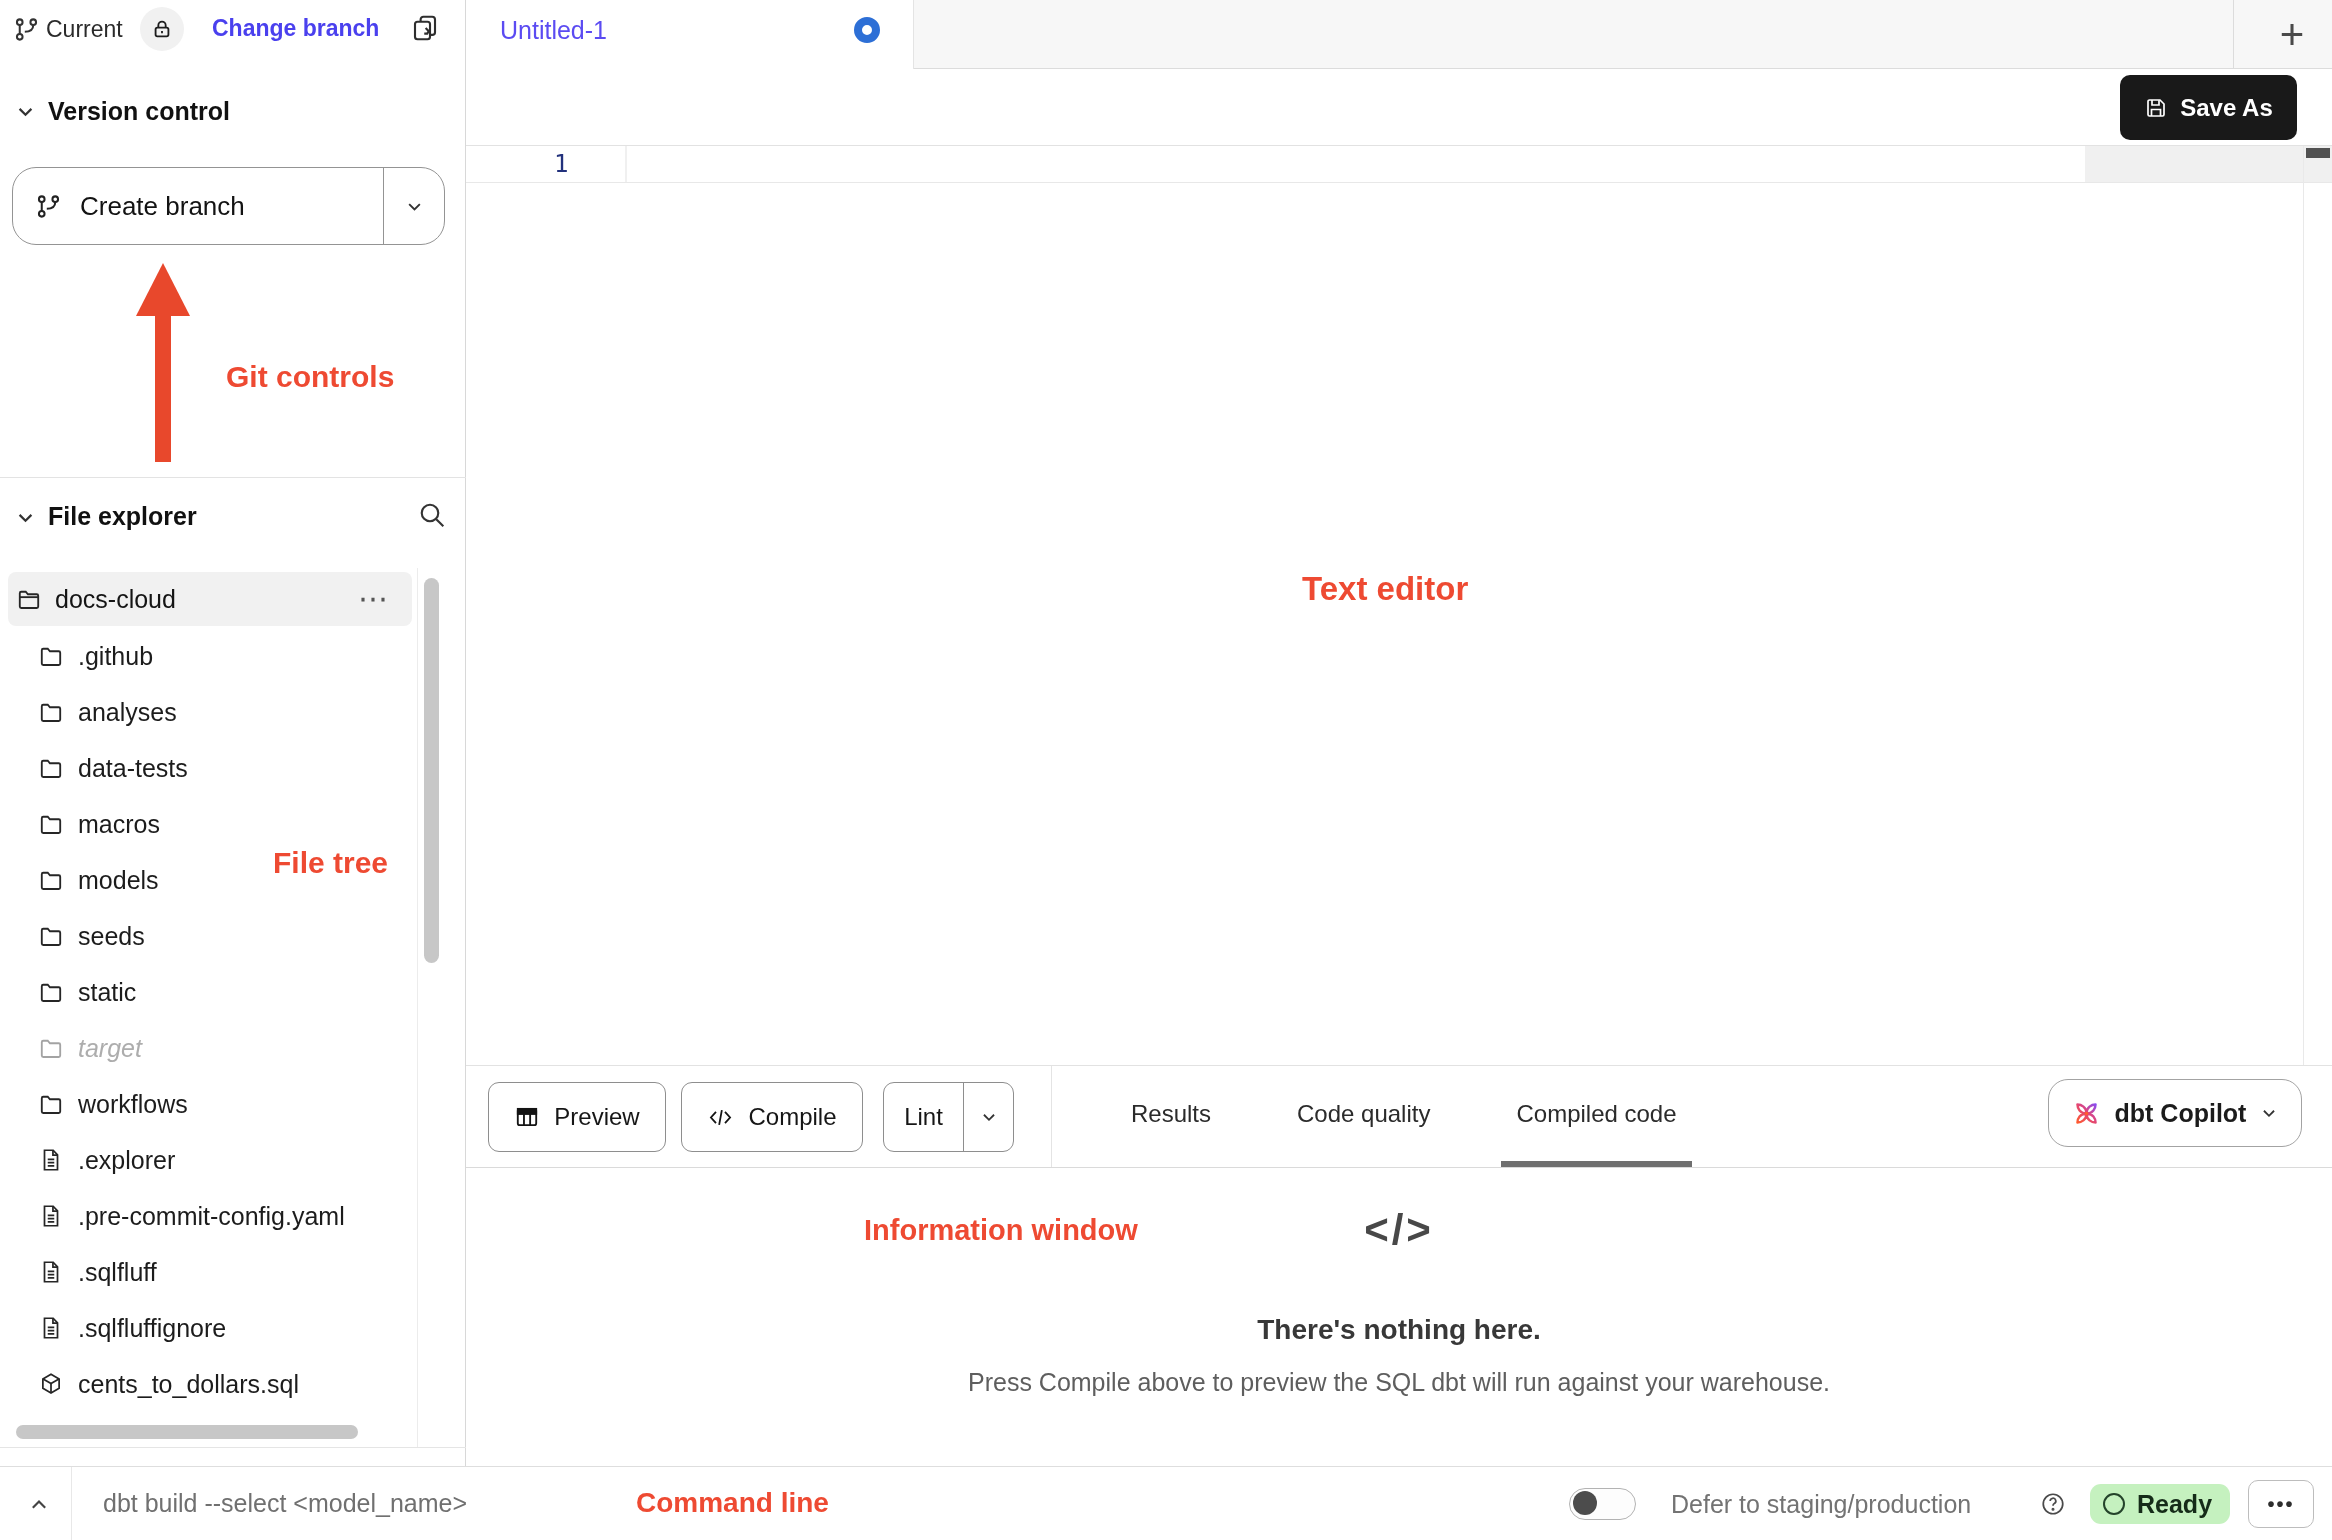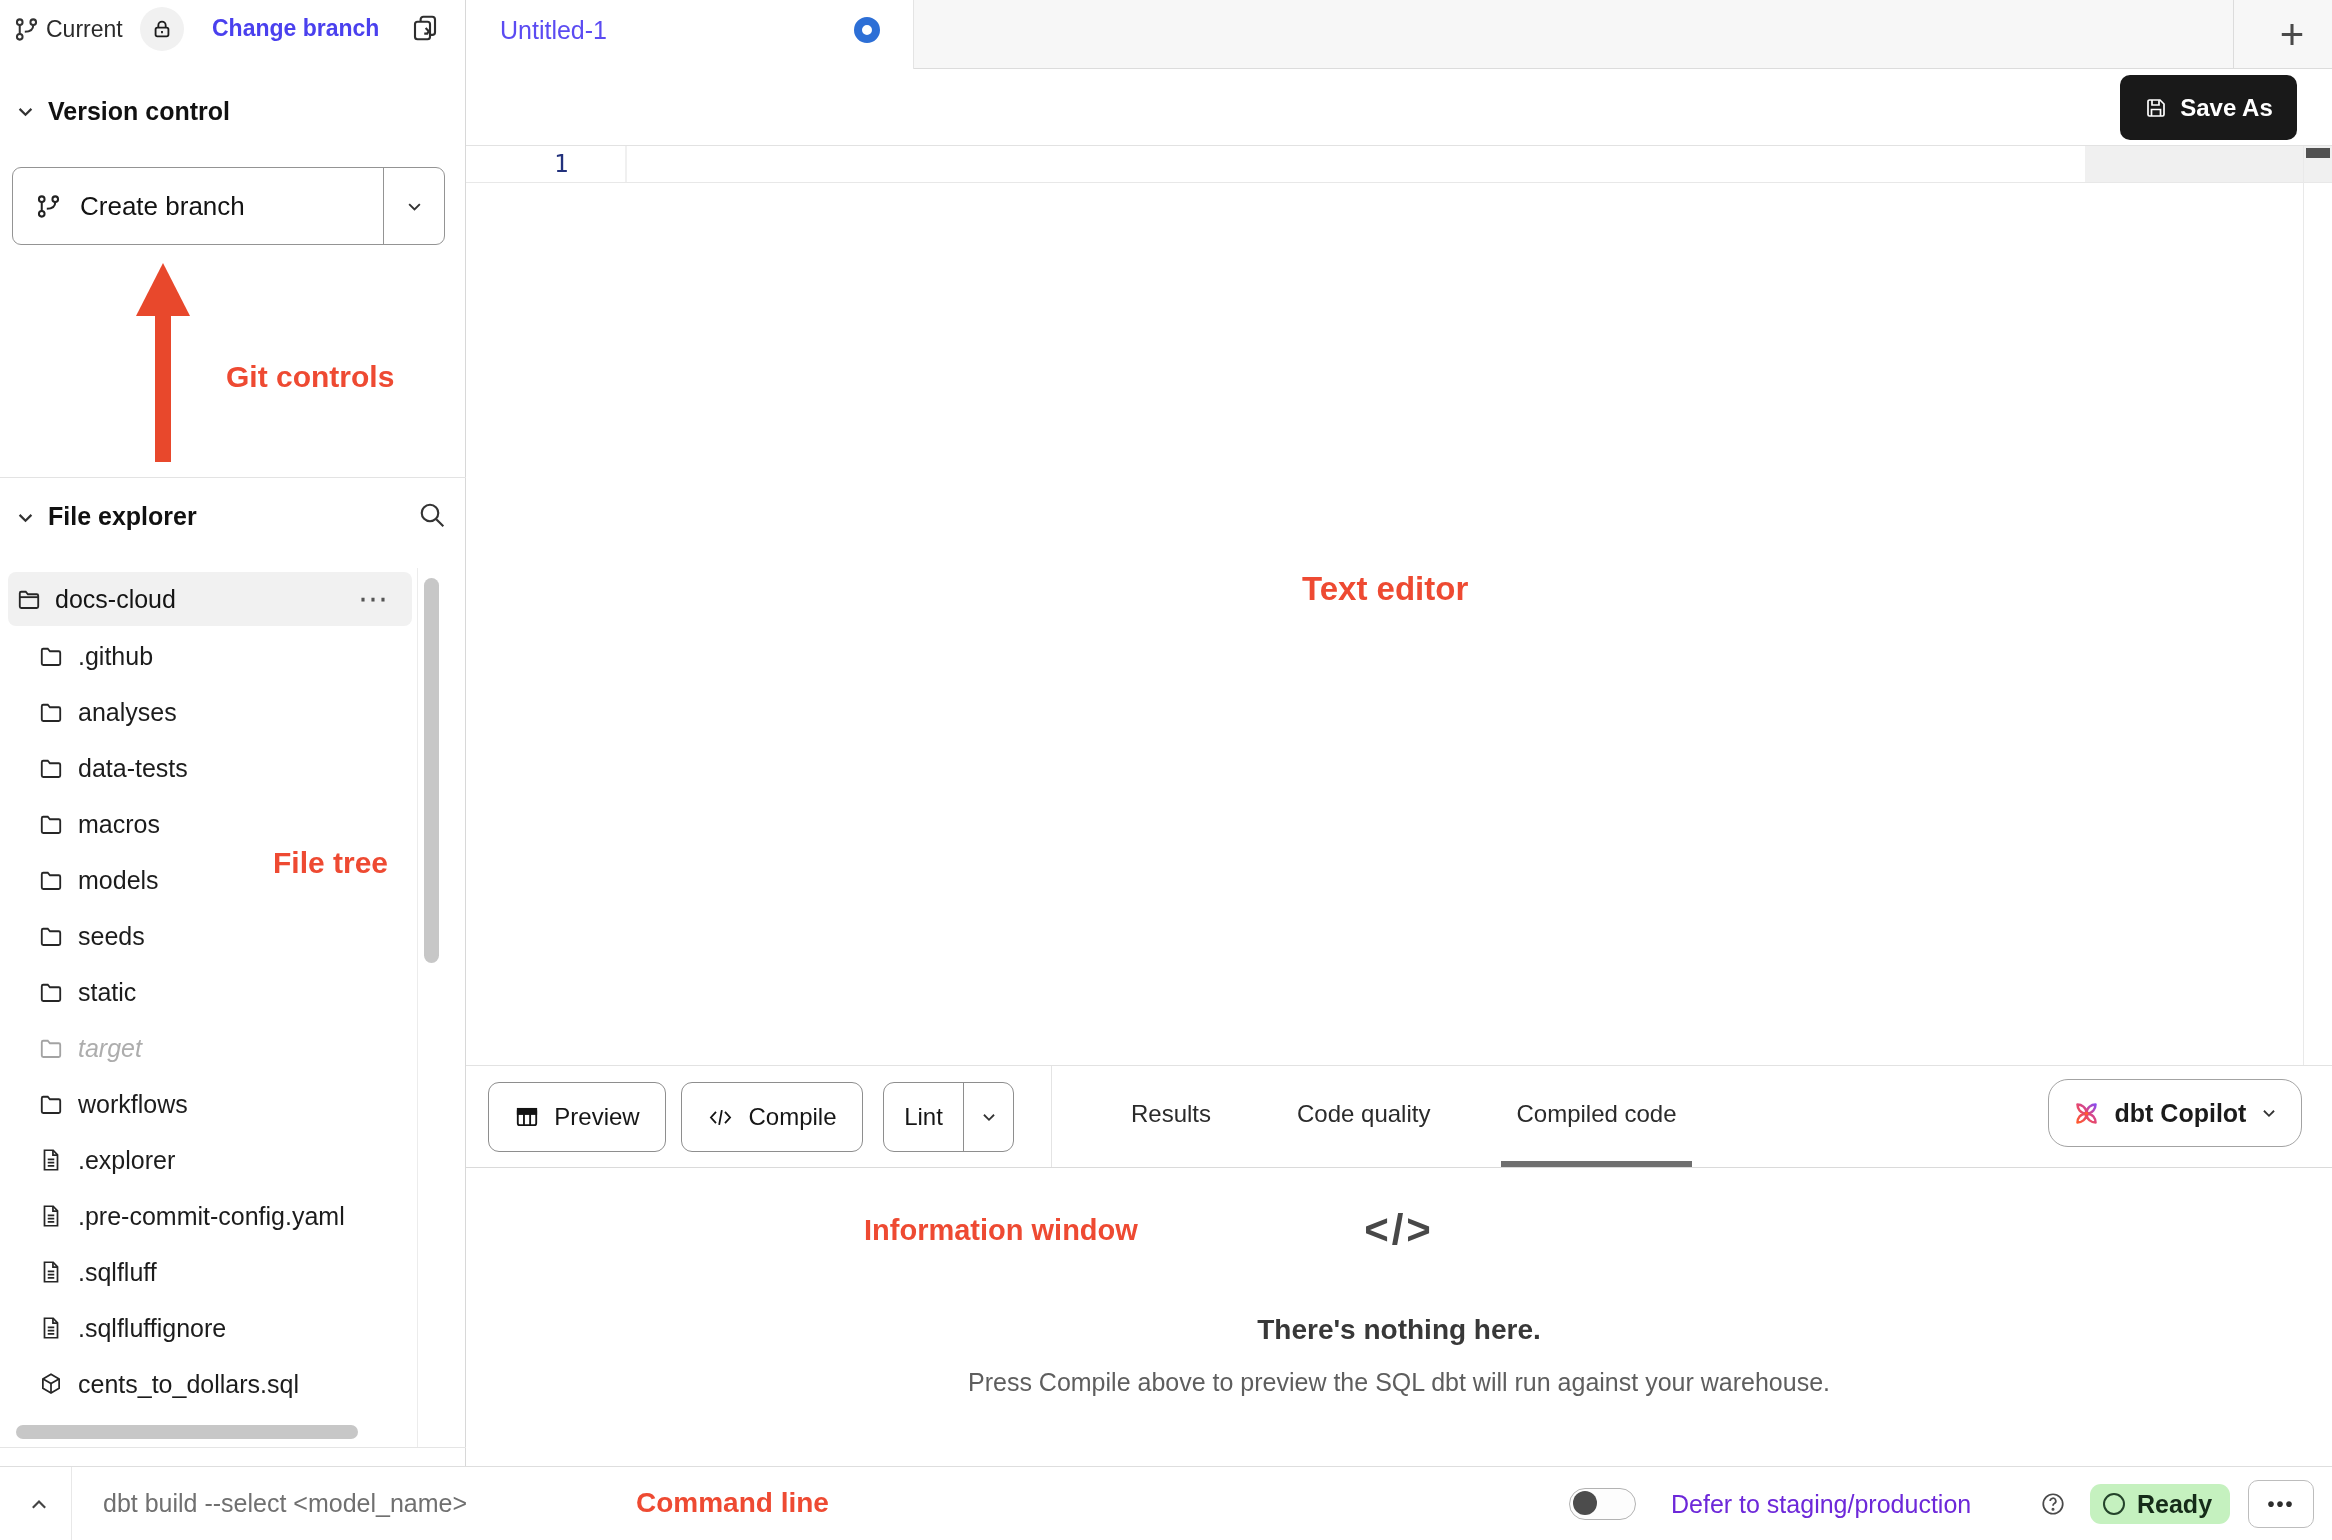--- a/index.html
+++ b/index.html
@@ -15,21 +15,21 @@
   #current-label { position:absolute; left:46px; top:16px; font-size:23px; color:#2b2b2b; }
   #lock-chip { position:absolute; left:140px; top:7px; width:44px; height:44px;
     border-radius:50%; background:#f1f1f1; display:flex; align-items:center; justify-content:center; }
   #change-branch { position:absolute; left:212px; top:15px; font-size:23px; font-weight:600;
     cursor:pointer; }
   #copy-icon { position:absolute; left:410px; top:13px; cursor:pointer; }
 
   #vc-chevron { position:absolute; left:15px; top:101px; }
   #vc-title { position:absolute; left:48px; top:97px; font-size:25px; font-weight:700; color:#111; }
   #create-branch { position:absolute; left:12px; top:167px; width:433px; height:78px;
-    background:#fff; border:1.5px solid #949494; border-radius:9px; display:flex; align-items:center; cursor:pointer; }
+    background:#fff; border:1.5px solid #949494; border-radius:24px; display:flex; align-items:center; cursor:pointer; }
   #create-branch .cb-main { flex:1; display:flex; align-items:center; gap:18px; padding-left:22px; height:100%; }
   #create-branch .cb-label { font-size:26px; font-weight:500; color:#131313; }
   #create-branch .cb-divider { width:1px; height:100%; background:#949494; }
   #create-branch .cb-caret { width:60px; height:100%; display:flex; align-items:center; justify-content:center; }
 
   
   #git-arrow-shaft { position:absolute; left:155px; top:312px; width:16px; height:150px; background:#e8482c; }
   #git-arrow-head { position:absolute; left:136px; top:263px; width:0; height:0;
     border-left:27px solid transparent; border-right:27px solid transparent; border-bottom:53px solid #e8482c; }
   .annotation { color:#ee4a32; font-weight:700; position:absolute; white-space:nowrap;margin-left:36px; }
@@ -124,21 +124,21 @@
   #command-bar { position:absolute; left:0; top:1466px; width:2332px; height:74px; background:#fff;
     border-top:1px solid #dedede; }
   #cmd-collapse { position:absolute; left:28px; top:27px; cursor:pointer; }
   #cmd-divider { position:absolute; left:71px; top:0; width:1px; height:74px; background:#e8e8e8; }
   #cmd-placeholder { position:absolute; left:103px; top:22px; font-size:25px; color:#707070; cursor:text; }
   #ann-cmd { left:600px; top:20px; font-size:28px; }
   #defer-toggle { position:absolute; left:1569px; top:21px; width:67px; height:32px; border-radius:16px;
     background:#fdfdfd; border:1.5px solid #b3b3b3; cursor:pointer; }
   #defer-toggle .knob { position:absolute; left:3px; top:2px; width:24px; height:24px;
     border-radius:50%; background:#4c4c4c; }
-  #defer-label { position:absolute; left:1671px; top:23px; font-size:25px; font-weight:500; color:#6d28d9; }
+  #defer-label { position:absolute; left:1671px; top:23px; font-size:25px; font-weight:500; color:#737373; }
   #help-icon { position:absolute; left:2040px; top:24px; cursor:pointer; }
   #ready-badge { position:absolute; left:2090px; top:17px; width:140px; height:40px; background:#c5f1bf;
     border-radius:11px; display:flex; align-items:center; gap:12px; padding-left:13px; }
   #ready-ring { width:22px; height:22px; border-radius:50%; border:2.5px solid #24432a; }
   #ready-label { font-size:25px; font-weight:600; color:#152b18; }
   #more-btn { position:absolute; left:2248px; top:13px; width:66px; height:48px; border:1.5px solid #bdbdbd;
     border-radius:10px; display:flex; align-items:center; justify-content:center; cursor:pointer;
     font-size:20px; letter-spacing:2px; color:#2e2e2e; font-weight:700; }
 </style>
 </head>

